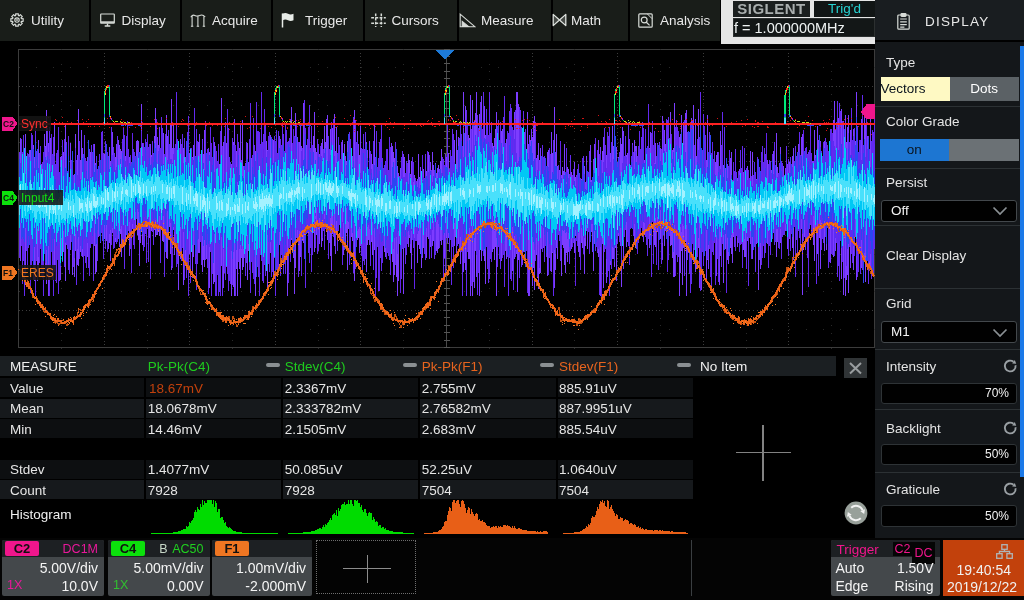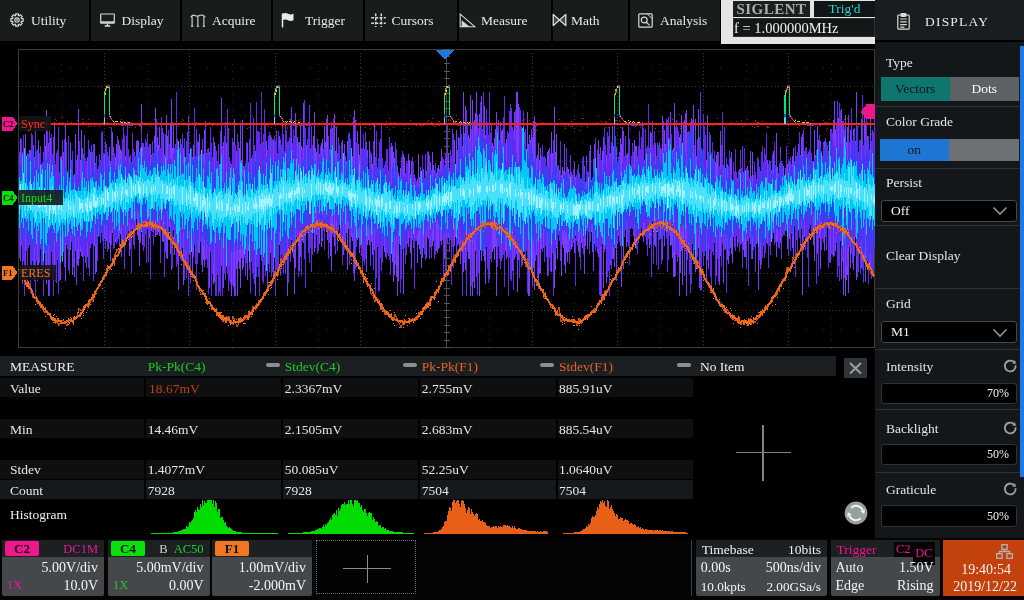--- a/index.html
+++ b/index.html
@@ -1,15 +1,15 @@
 <!DOCTYPE html>
 <html><head><meta charset="utf-8"><style>
 *{margin:0;padding:0;box-sizing:border-box}
 html,body{width:1024px;height:600px;background:#000;overflow:hidden}
-#root{position:relative;width:1024px;height:600px;background:#000;font-family:Liberation Serif, serif;color:#eaeaea}
+#root{position:relative;width:1024px;height:600px;background:#000;font-family:Liberation Sans, sans-serif;color:#eaeaea}
 .abs{position:absolute}
 
 #topbar{position:absolute;left:0;top:0;width:875px;height:44px;background:#000}
 .mi{position:absolute;top:0;height:41px;background:#191d19}
 .mi svg{position:absolute;top:13px}
 .mi span{position:absolute;top:12.5px;font-size:13.5px;color:#e8e8e8;white-space:nowrap}
 #sigzone{position:absolute;left:721px;top:0;width:154px;height:44px;background:#e5e5e5}
 
 #panel{position:absolute;left:875px;top:0;width:149px;height:538px;background:#14171a}
 #phead{position:absolute;left:0;top:0;width:149px;height:42px;background:#191d20;border-bottom:2px solid #000}
@@ -268,20 +268,31 @@
         <div class="ct" style="left:10px;color:#e6e6e6">Value</div>
         <div class="ct" style="left:149px;color:#c2410c">18.67mV</div>
         <div class="ct" style="left:284.8px;color:#e6e6e6">2.3367mV</div>
         <div class="ct" style="left:421.8px;color:#e6e6e6">2.755mV</div>
         <div class="ct" style="left:558.9px;color:#e6e6e6">885.91uV</div>
         <div class="abs" style="left:144.3px;top:0;width:2px;height:19px;background:#000"></div>
         <div class="abs" style="left:281.4px;top:0;width:2px;height:19px;background:#000"></div>
         <div class="abs" style="left:418.4px;top:0;width:2px;height:19px;background:#000"></div>
         <div class="abs" style="left:555.5px;top:0;width:2px;height:19px;background:#000"></div>
       </div>
+      <div class="mrow rlight" style="top:45.6px">
+        <div class="ct" style="left:10px;color:#e6e6e6">Mean</div>
+        <div class="ct" style="left:147.7px;color:#e6e6e6">18.0678mV</div>
+        <div class="ct" style="left:284.8px;color:#e6e6e6">2.333782mV</div>
+        <div class="ct" style="left:421.8px;color:#e6e6e6">2.76582mV</div>
+        <div class="ct" style="left:558.9px;color:#e6e6e6">887.9951uV</div>
+        <div class="abs" style="left:144.3px;top:0;width:2px;height:19px;background:#000"></div>
+        <div class="abs" style="left:281.4px;top:0;width:2px;height:19px;background:#000"></div>
+        <div class="abs" style="left:418.4px;top:0;width:2px;height:19px;background:#000"></div>
+        <div class="abs" style="left:555.5px;top:0;width:2px;height:19px;background:#000"></div>
+      </div>
       <div class="mrow rdark" style="top:66.0px">
         <div class="ct" style="left:10px;color:#e6e6e6">Min</div>
         <div class="ct" style="left:147.7px;color:#e6e6e6">14.46mV</div>
         <div class="ct" style="left:284.8px;color:#e6e6e6">2.1505mV</div>
         <div class="ct" style="left:421.8px;color:#e6e6e6">2.683mV</div>
         <div class="ct" style="left:558.9px;color:#e6e6e6">885.54uV</div>
         <div class="abs" style="left:144.3px;top:0;width:2px;height:19px;background:#000"></div>
         <div class="abs" style="left:281.4px;top:0;width:2px;height:19px;background:#000"></div>
         <div class="abs" style="left:418.4px;top:0;width:2px;height:19px;background:#000"></div>
         <div class="abs" style="left:555.5px;top:0;width:2px;height:19px;background:#000"></div>
@@ -331,21 +342,21 @@
     <svg class="abs" style="left:22px;top:13px" width="13" height="17" viewBox="0 0 13 17">
           <g stroke="#d8dcd8" fill="none" stroke-width="1.2">
 <rect x="0.8" y="2" width="11.4" height="14.2" rx="1"></rect>
 <rect x="4" y="0.7" width="5" height="2.6" rx="0.8" fill="#d8dcd8"></rect>
 <path d="M3.2 6h6.6M3.2 8.8h6.6M3.2 11.6h6.6M3.2 14.2h4.2"></path>
 </g>
         </svg>
     <div class="abs" style="left:50px;top:14px;font-size:13.5px;letter-spacing:1.2px;color:#e8e8e8">DISPLAY</div>
   </div>
   <div class="plab" style="top:55px">Type</div>
-  <div class="abs" style="left:5.5px;top:76.5px;width:69.3px;height:24.3px;background:#0f766e;color:#0a141e;font-size:13.5px;text-align:center;line-height:24.3px">Vectors</div>
+  <div class="abs" style="left:5.5px;top:76.5px;width:69.3px;height:24.3px;background:#fef9c3;color:#0a141e;font-size:13.5px;line-height:24.3px">Vectors</div>
   <div class="abs" style="left:74.8px;top:76.5px;width:68.8px;height:24.3px;background:#5b6165;color:#fff;font-size:13.5px;text-align:center;line-height:24.3px">Dots</div>
   <div class="pdiv" style="top:106px"></div>
   <div class="plab" style="top:114px">Color Grade</div>
   <div class="abs" style="left:5px;top:138.7px;width:68.7px;height:22.5px;background:#1d76d2;color:#0a141e;font-size:13.5px;text-align:center;line-height:22.5px">on</div>
   <div class="abs" style="left:73.7px;top:138.7px;width:70px;height:22.5px;background:#6b7175"></div>
   <div class="pdiv" style="top:168px"></div>
   <div class="plab" style="top:175px">Persist</div>
   <div class="pbox" style="top:199.5px;height:22px"></div>
   <div class="pval" style="left:16px;top:202.5px;font-size:13.5px">Off</div>
   <svg class="abs" style="left:117px;top:206px" width="16" height="10" viewBox="0 0 16 10">
@@ -409,29 +420,20 @@
     <div class="bhead"></div>
         <div class="badge" style="background:#ef7622">F1</div>
     <div class="bl1">1.00mV/div</div>
     <div class="bl2">-2.000mV</div>
   </div>
   <div class="abs" style="left:316.3px;top:1.8px;width:100px;height:54.5px;border:1.2px dotted #6e6e6e;background:#030303">
     <div class="abs" style="left:26px;top:27px;width:48px;height:1.4px;background:#8c8c8c"></div>
     <div class="abs" style="left:49.3px;top:14px;width:1.4px;height:28px;background:#8c8c8c"></div>
   </div>
   <div class="abs" style="left:690.5px;top:2px;width:1.5px;height:56px;background:#3a3e41"></div>
-  <div class="bbox" style="left:695.7px;width:131.3px">
-    <div class="bhead"></div>
-    <div class="abs" style="left:6px;top:1.5px;font-size:13.5px;color:#f0f0f0">Timebase</div>
-    <div class="abs" style="right:6px;top:1.5px;font-size:13.5px;color:#f0f0f0">10bits</div>
-    <div class="bls" style="top:20px;font-size:14px;color:#f4f4f4">0.00s</div>
-        <div class="bl1">500ns/div</div>
-    <div class="bls" style="top:38.5px;font-size:13.2px;color:#f4f4f4">10.0kpts</div>
-        <div class="bl2" style="font-size:13.2px;top:38.5px">2.00GSa/s</div>
-  </div>
   <div class="bbox" style="left:830.5px;width:109px">
     <div class="bhead"></div>
     <div class="abs" style="left:6px;top:1.5px;font-size:13.5px;color:#f0168c">Trigger</div>
     <div class="abs" style="right:27px;top:1.5px;font-size:12.5px;color:#f0168c;background:#050505;padding:0 2px">C2</div>
     <div class="abs" style="right:5px;top:1.5px;font-size:12.5px;color:#f0168c;background:#050505;padding:4px 2px">DC</div>
     <div class="bls" style="top:20px;font-size:14px;color:#f4f4f4">Auto</div>
         <div class="bl1">1.50V</div>
     <div class="bls" style="top:38px;font-size:14px;color:#f4f4f4">Edge</div>
         <div class="bl2">Rising</div>
   </div>

